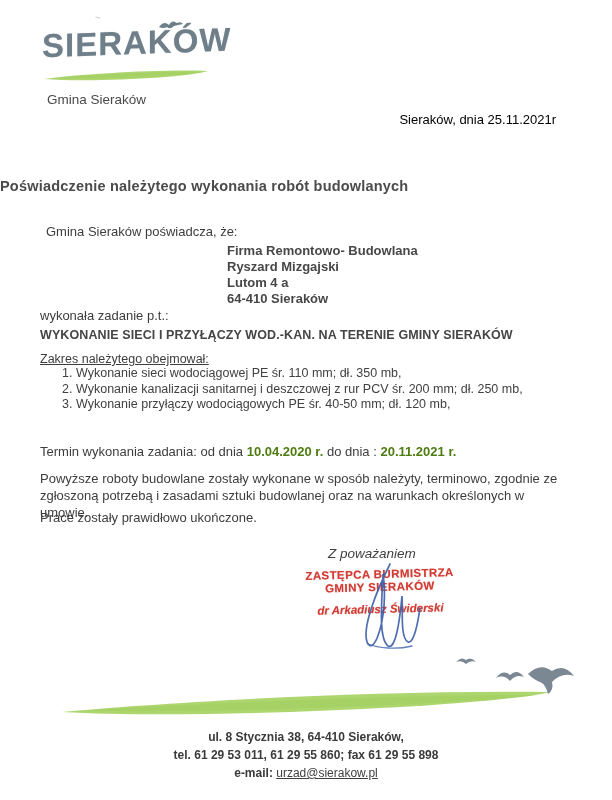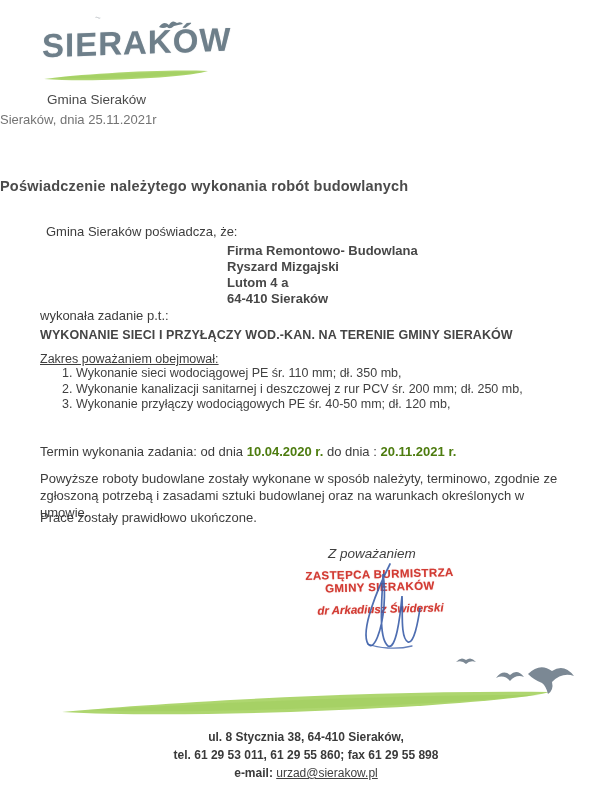--- a/index.html
+++ b/index.html
@@ -17,21 +17,21 @@
   .logo-text{
     font-weight:bold;font-size:33px;letter-spacing:1px;
     color:#6e7f8a;transform:rotate(-2deg) skewX(-2deg);
     display:inline-block;line-height:1;margin-top:8px;
     text-shadow:0 0 1px rgba(110,127,138,.4);
   }
   .logo-bird{position:absolute;left:116px;top:0px;}
   .logo-swoosh{position:absolute;left:0px;top:48px;}
   .gmina{position:absolute;left:47px;top:92px;font-size:13.5px;color:#4a4a4a;}
   
-  .dateline{position:absolute;left:0;top:112px;width:556px;text-align:left;font-size:13px;color:#737373;}
+  .dateline{position:absolute;left:0;top:112px;width:556px;text-align:right;font-size:13px;color:#000000;}
   .doc-title{position:absolute;left:0;top:178px;width:612px;
     font-size:14.5px;font-weight:bold;color:#4b4b4b;letter-spacing:.2px;}
   .intro{position:absolute;left:46px;top:224px;font-size:13px;text-align:right;}
   .company{position:absolute;left:227px;top:243px;font-size:13px;font-weight:bold;line-height:16px;color:#474747;}
   .task-intro{position:absolute;left:40px;top:308px;font-size:13px;}
   .task-title{position:absolute;left:40px;top:328px;width:540px;font-size:12.5px;font-weight:bold;color:#454545;letter-spacing:.1px;}
   .scope-head{position:absolute;left:40px;top:352px;font-size:12.5px;text-decoration:underline;}
   .scope-list{position:absolute;left:58px;top:366px;margin:0;padding-left:18px;font-size:12.5px;line-height:15.5px;color:#414141;}
   .scope-list li{margin:0;padding:0;}
   .term{position:absolute;left:40px;top:444px;font-size:13px;}
@@ -83,21 +83,21 @@
   <div class="company">
     <div>Firma Remontowo- Budowlana</div>
     <div>Ryszard Mizgajski</div>
     <div>Lutom 4 a</div>
     <div>64-410 Sieraków</div>
   </div>
 
   <div class="task-intro">wykonała zadanie p.t.:</div>
   <div class="task-title">WYKONANIE SIECI I PRZYŁĄCZY WOD.-KAN. NA TERENIE GMINY SIERAKÓW</div>
 
-  <div class="scope-head">Zakres poważaniem obejmował:</div>
+  <div class="scope-head">Zakres należytego obejmował:</div>
   <ol class="scope-list">
     <li>Wykonanie sieci wodociągowej PE śr. 110 mm; dł. 350 mb,</li>
     <li>Wykonanie kanalizacji sanitarnej i deszczowej z rur PCV śr. 200 mm; dł. 250 mb,</li>
     <li>Wykonanie przyłączy wodociągowych PE śr. 40-50 mm; dł. 120 mb,</li>
   </ol>
 
   <div class="term"><span>Termin wykonania zadania: od dnia </span><b>10.04.2020 r.</b><span> do dnia : </span><b>20.11.2021 r.</b></div>
 
   <div class="para1">Powyższe roboty budowlane zostały wykonane w sposób należyty, terminowo, zgodnie ze zgłoszoną potrzebą i zasadami sztuki budowlanej oraz na warunkach określonych w umowie.</div>
   <div class="para2">Prace zostały prawidłowo ukończone.</div>

